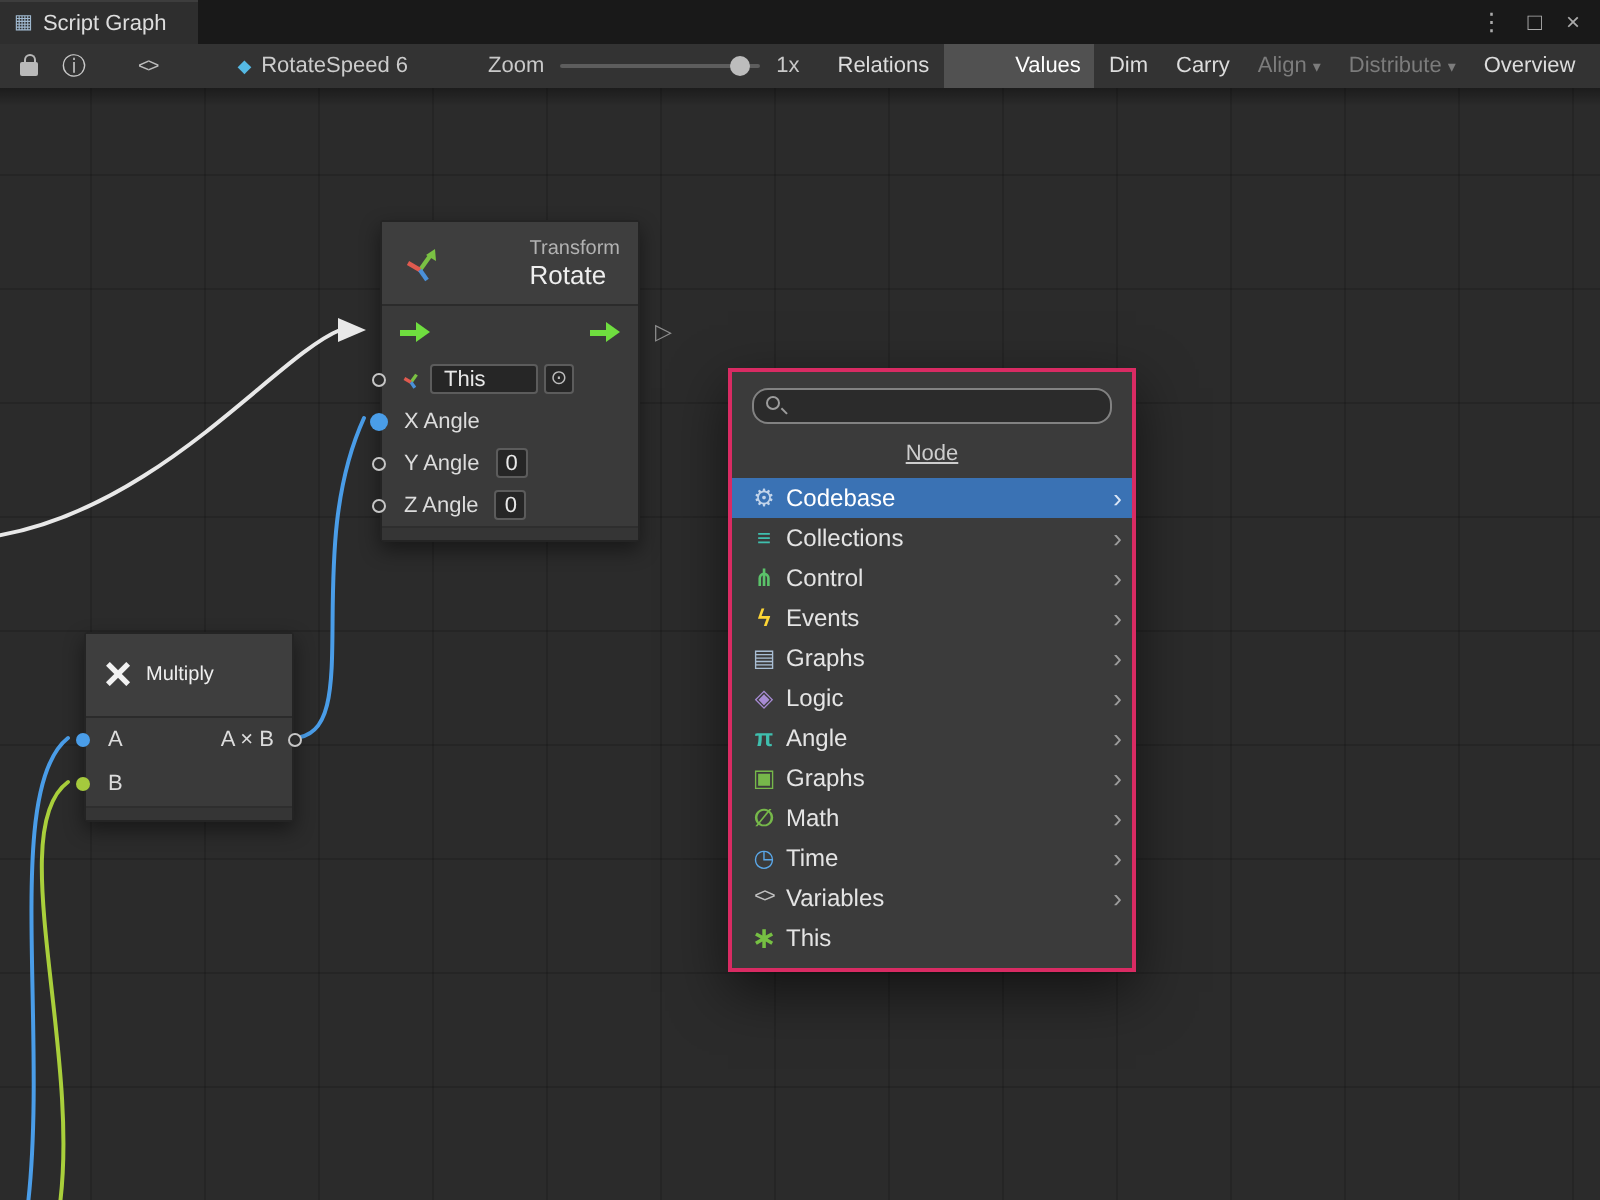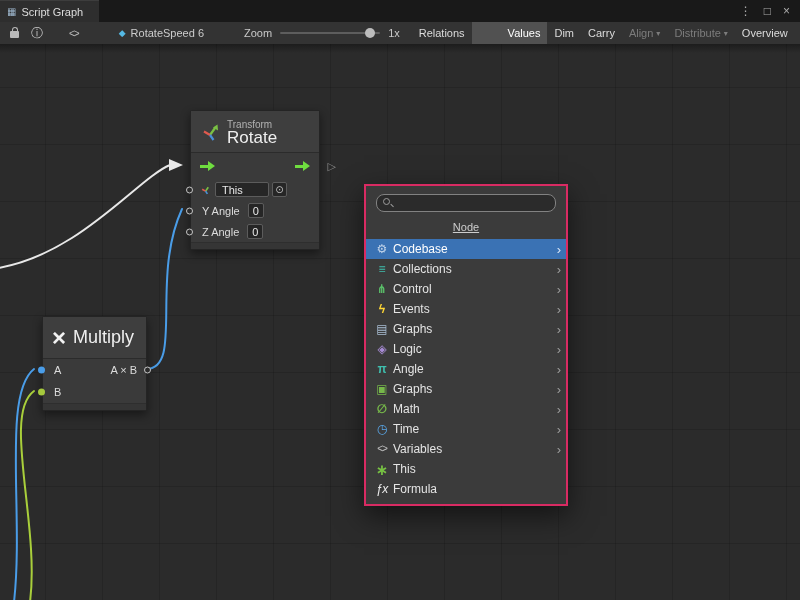--- a/index.html
+++ b/index.html
@@ -42,21 +42,21 @@
      background-size:57px 57px;background-position:-12px -14px;overflow:hidden;}
   .canvas::before{content:"";position:absolute;left:0;top:0;right:0;height:9px;
      background:linear-gradient(rgba(0,0,0,0.35),rgba(0,0,0,0));pointer-events:none;}
   .wires{position:absolute;left:0;top:0;pointer-events:none;}
 
   
   .node{position:absolute;background:#3a3a3a;border:1px solid #242424;border-radius:2px;
         box-shadow:0 4px 10px rgba(0,0,0,0.45);}
   .node-header{display:flex;align-items:center;gap:7px;padding:0 9px;border-bottom:1px solid #2b2b2b;background:#3e3e3e;}
   .titles .cat{font-size:10px;color:#b2b2b2;line-height:12px;}
-  .titles .title{font-size:17px;color:#efefef;line-height:14px;}
+  .titles .title{font-size:13px;color:#efefef;line-height:14px;}
   .row{position:relative;height:21px;display:flex;align-items:center;padding:0 9px;font-size:11px;color:#dcdcdc;}
   .flow-row{height:26px;justify-content:space-between;}
   .node-footer{height:6px;background:#353535;border-top:1px solid #2e2e2e;}
 
   .port{position:absolute;width:7px;height:7px;border-radius:50%;top:50%;left:-5px;transform:translateY(-50%);box-sizing:border-box;}
   .port.hollow{background:#2b2b2b;border:1.5px solid #c6c6c6;}
   .port.blue{background:#4a9de8;width:9px;height:9px;left:-6px;}
   .port.green{background:#a5c93d;}
   .port.right{left:auto;right:-5px;}
 
@@ -69,26 +69,26 @@
   .gizmo{display:inline-block;}
   .field{height:15px;box-sizing:border-box;background:#262626;border:1px solid #5c5c5c;border-radius:2px;
          display:inline-flex;align-items:center;padding:0 6px;color:#e8e8e8;font-size:11px;width:54px;margin-left:4px;}
   .target-btn{margin-left:3px;width:15px;height:15px;box-sizing:border-box;background:#262626;border:1px solid #5c5c5c;
          border-radius:2px;display:inline-flex;align-items:center;justify-content:center;color:#bdbdbd;font-size:10px;}
   .valbox{height:15px;box-sizing:border-box;background:#262626;border:1px solid #5c5c5c;border-radius:2px;
          display:inline-flex;align-items:center;padding:0 4px;color:#e8e8e8;font-size:11px;min-width:16px;margin-left:8px;}
   .plabel{margin-left:2px;}
 
   .node-transform{left:190px;top:66px;width:128px;}
-  .node-transform .node-header{height:41px;}
+  .node-transform .node-header{height:41px;justify-content:space-between;}
 
   .node-multiply{left:42px;top:272px;width:103px;}
   .node-multiply .node-header{height:41px;}
   .mul-icon{font-size:24px;font-weight:bold;color:#f2f2f2;line-height:20px;}
-  .mul-title{font-size:18px;color:#efefef;}
+  .mul-title{font-size:10px;color:#efefef;}
   .node-multiply .row{height:22px;}
   .out-label{margin-left:auto;color:#dcdcdc;}
 
   
   .finder{position:absolute;left:364px;top:140px;width:200px;background:#3b3b3b;
           border:2px solid #d92b63;box-shadow:0 10px 26px rgba(0,0,0,0.55);}
   .search-wrap{padding:8px 10px 3px 10px;}
   .search-fieldbox{position:relative;height:16px;background:#2b2b2b;border:1px solid #828282;border-radius:8px;
           display:flex;align-items:center;padding:0 8px 0 20px;}
   .mag-icon{position:absolute;left:6px;top:3px;width:7px;height:7px;border:1.3px solid #9c9c9c;border-radius:50%;box-sizing:border-box;}
@@ -206,20 +206,24 @@
         <span class="port hollow"></span>
         <svg class="gizmo" width="11" height="11" viewBox="0 0 20 20">
           <line x1="10" y1="13" x2="15" y2="6" stroke="#7ac143" stroke-width="3"></line>
           <line x1="10" y1="13" x2="4" y2="9.5" stroke="#e05a4f" stroke-width="3"></line>
           <line x1="10" y1="13" x2="13.5" y2="18" stroke="#4a90d9" stroke-width="3"></line>
         </svg>
         <span class="field">This</span>
         <span class="target-btn">⊙</span>
       </div>
 
+      <div class="row">
+        <span class="port blue"></span>
+        <span class="plabel">X Angle</span>
+      </div>
 
       <div class="row">
         <span class="port hollow"></span>
         <span class="plabel">Y Angle</span>
         <span class="valbox">0</span>
       </div>
 
       <div class="row">
         <span class="port hollow"></span>
         <span class="plabel">Z Angle</span>
@@ -309,22 +313,18 @@
         </div>
         <div class="fitem">
           <span class="ficon ic-variables">&lt;&gt;</span>
           <span>Variables</span>
           <span class="chev">›</span>
         </div>
         <div class="fitem">
           <span class="ficon ic-this">∗</span>
           <span>This</span>
         </div>
-        <div class="fitem">
-          <span class="ficon ic-formula">ƒx</span>
-          <span>Formula</span>
-        </div>
 
       </div>
     </div>
 
   </div>
 </div>
 
 </body></html>

